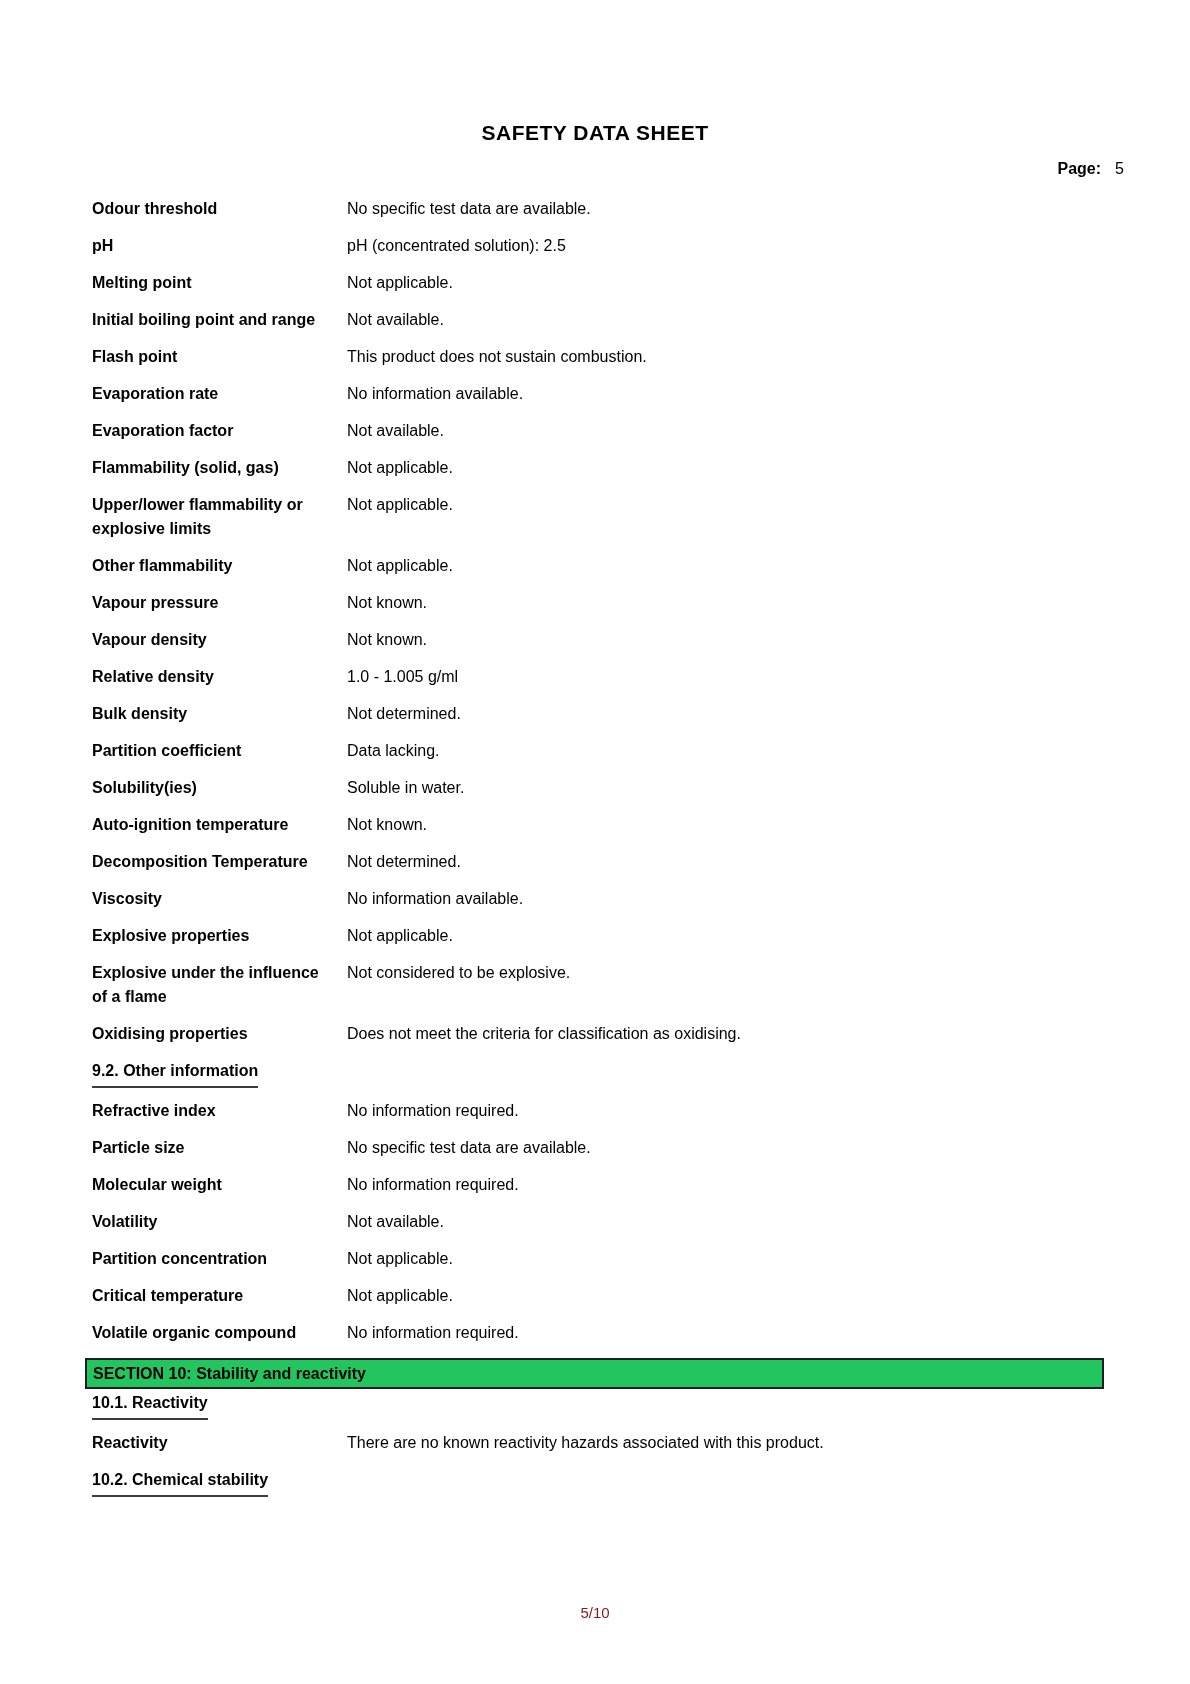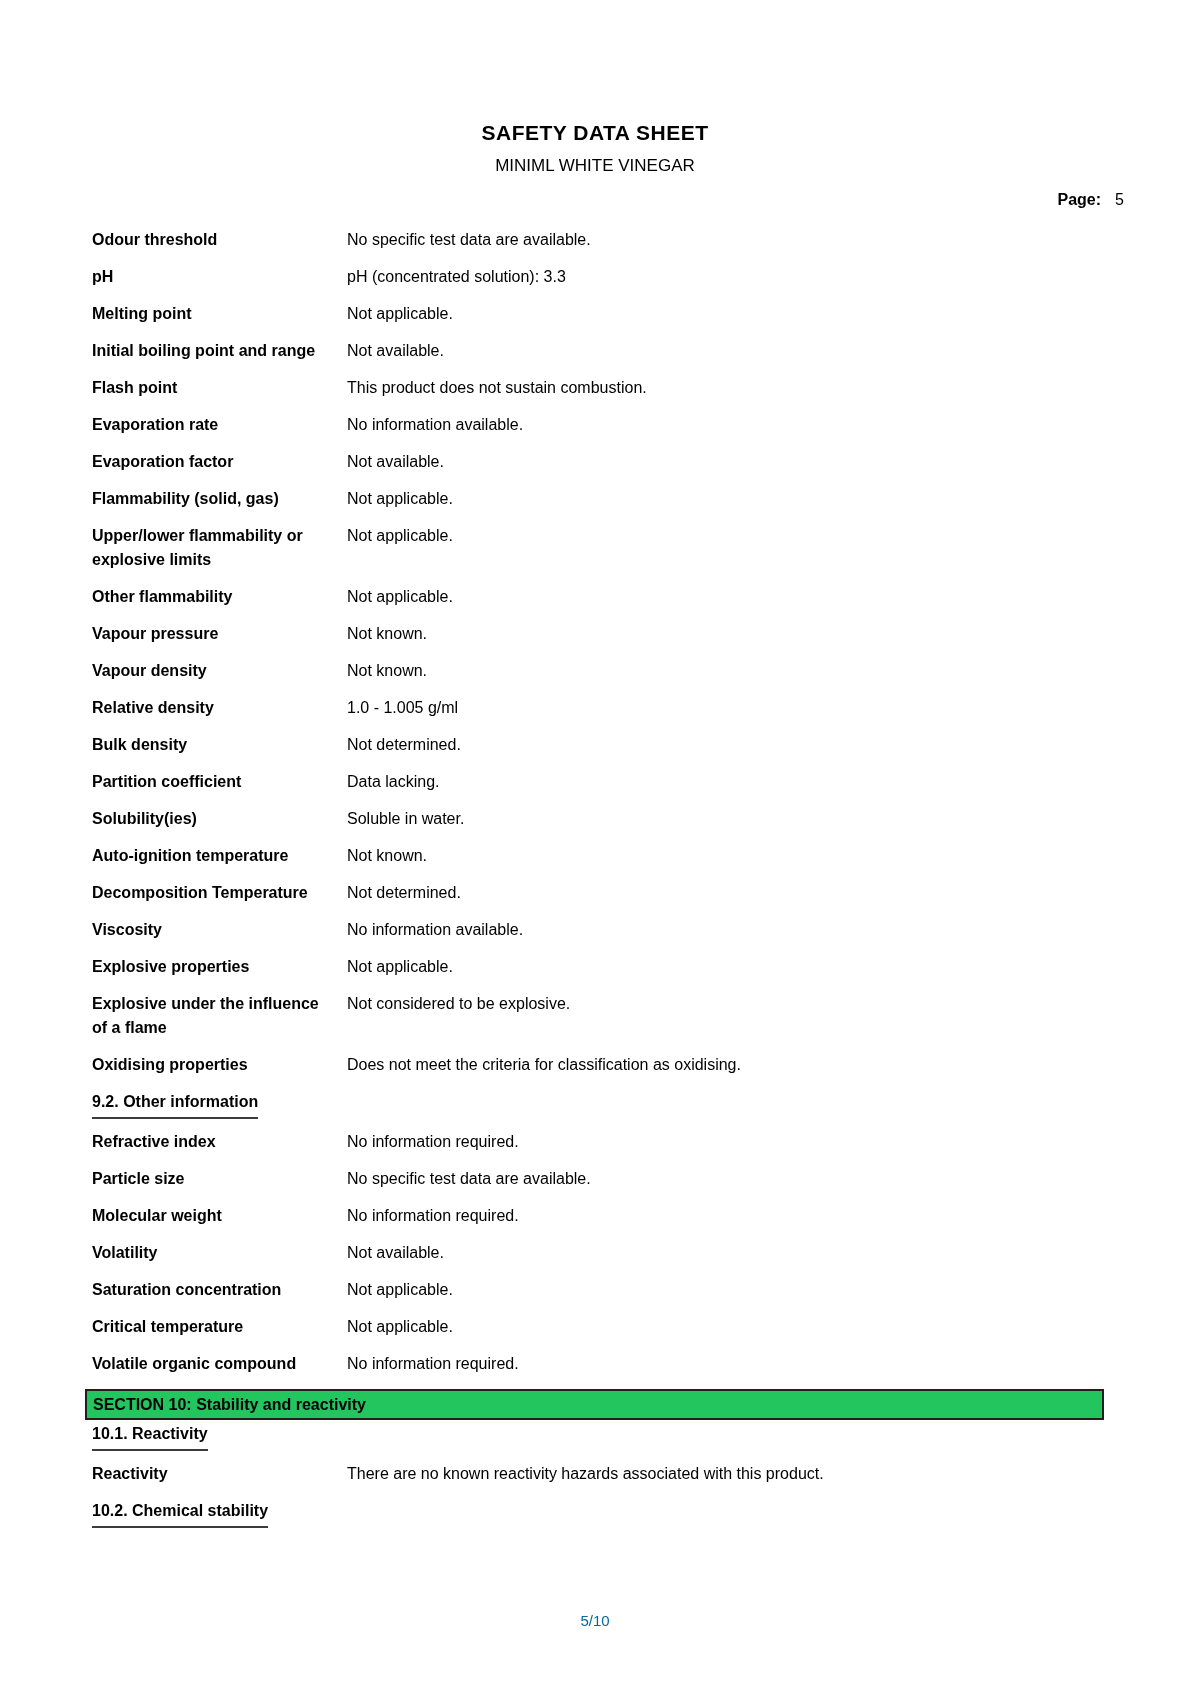--- a/index.html
+++ b/index.html
@@ -92,36 +92,35 @@
     color: #6e6e6e;
   }
 </style>
 </head>
 <body>
 
 <div class="page">
   <div class="content">
 
     <div class="doc-title">SAFETY DATA SHEET</div>
-    <div class="doc-subtitle">MINIML WHITE VINEGAR</div>
 
     <div class="page-line">
       <span class="page-label">Page:</span><span class="page-num">5</span>
     </div>
 
     <div class="rows">
 
         <div class="row">
           <div class="row-label">Odour threshold</div>
           <div class="row-value">No specific test data are available.</div>
         </div>
 
         <div class="row">
           <div class="row-label">pH</div>
-          <div class="row-value">pH (concentrated solution): 3.3</div>
+          <div class="row-value">pH (concentrated solution): 2.5</div>
         </div>
 
         <div class="row">
           <div class="row-label">Melting point</div>
           <div class="row-value">Not applicable.</div>
         </div>
 
         <div class="row">
           <div class="row-label">Initial boiling point and range</div>
           <div class="row-value">Not available.</div>
@@ -238,21 +237,21 @@
           <div class="row-label">Molecular weight</div>
           <div class="row-value">No information required.</div>
         </div>
 
         <div class="row">
           <div class="row-label">Volatility</div>
           <div class="row-value">Not available.</div>
         </div>
 
         <div class="row">
-          <div class="row-label">Saturation concentration</div>
+          <div class="row-label">Partition concentration</div>
           <div class="row-value">Not applicable.</div>
         </div>
 
         <div class="row">
           <div class="row-label">Critical temperature</div>
           <div class="row-value">Not applicable.</div>
         </div>
 
         <div class="row">
           <div class="row-label">Volatile organic compound</div>
@@ -273,14 +272,14 @@
           <div class="row-value">There are no known reactivity hazards associated with this product.</div>
         </div>
       </div>
 
     <div class="subsection-heading">
       <span class="underline">10.2. Chemical stability</span>
     </div>
 
   </div>
 
-  <div class="footer" style="color: #0369a1; margin-top: 8px;">5/10</div>
+  <div class="footer" style="color: #7f1d1d;">5/10</div>
 </div>
 
 </body></html>

